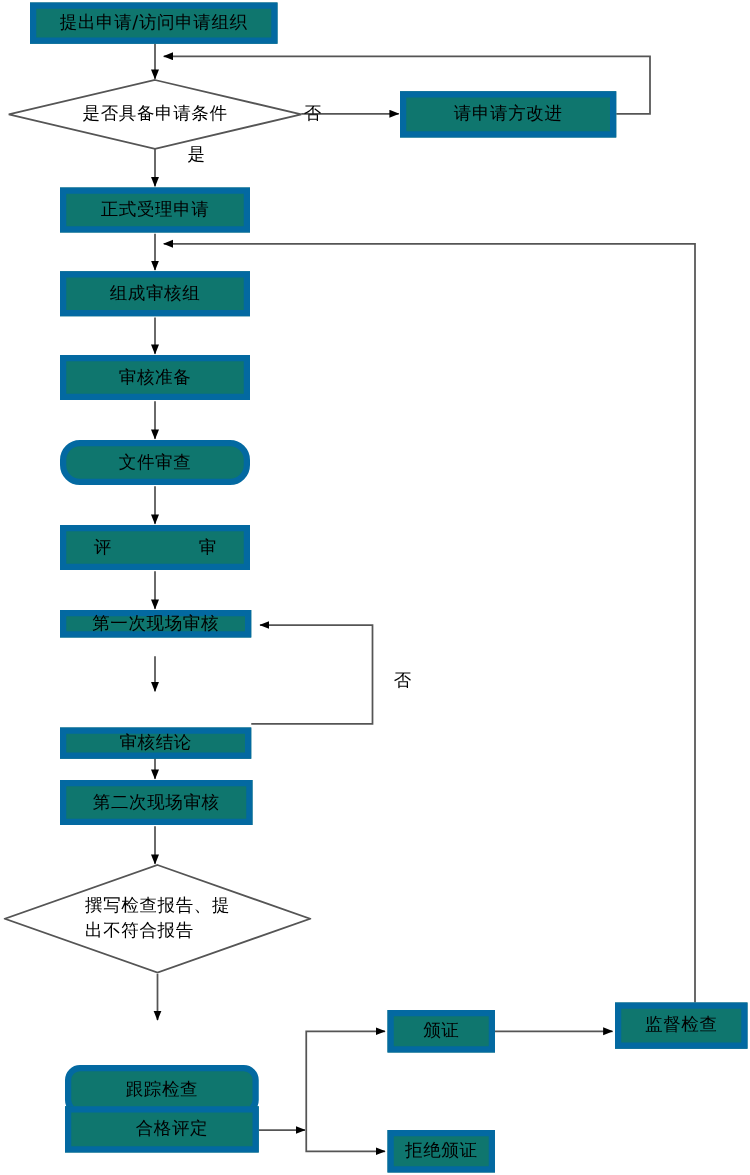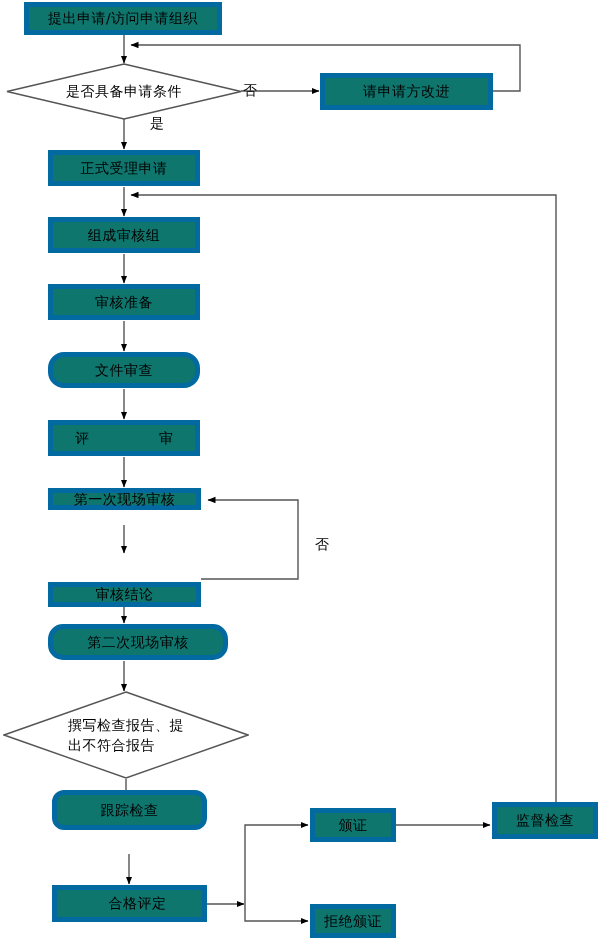--- a/index.html
+++ b/index.html
@@ -158,33 +158,33 @@
   </div>
 
   <div class="node box" style="left:48px; top:488px; width:153px; height:22px;">
     <span>第一次现场审核</span>
   </div>
 
   <div class="node box" style="left:48px; top:554px; width:153px; height:25px;margin-top:28px;">
     <span>审核结论</span>
   </div>
 
-  <div class="node box" style="left:48px; top:624px; width:180px; height:36px;border-radius:15px;">
+  <div class="node box" style="left:48px; top:624px; width:154px; height:36px;">
     <span>第二次现场审核</span>
   </div>
 
   <div class="diamond-wrap" style="left:3px; top:691px; width:246px; height:88px;">
     <svg width="246" height="88" viewBox="0 0 246 88" xmlns="http://www.w3.org/2000/svg">
       <polygon points="123,1 245,44 123,87 1,44" fill="#ffffff" stroke="#555555" stroke-width="1.4"></polygon>
     </svg>
     <div class="diamond-label">撰写检查报告、提
 出不符合报告</div>
   </div>
 
-  <div class="node box" style="left:52px; top:790px; width:155px; height:40px;border-radius:12px;">
+  <div class="node box" style="left:52px; top:852px; width:155px; height:40px;border-radius:12px;">
     <span>跟踪检查</span>
   </div>
 
   <div class="node box" style="left:52px; top:885px; width:155px; height:37px;padding-left:16px;">
     <span>合格评定</span>
   </div>
 
   <div class="node box" style="left:310px; top:808px; width:86px; height:34px;">
     <span>颁证</span>
   </div>

